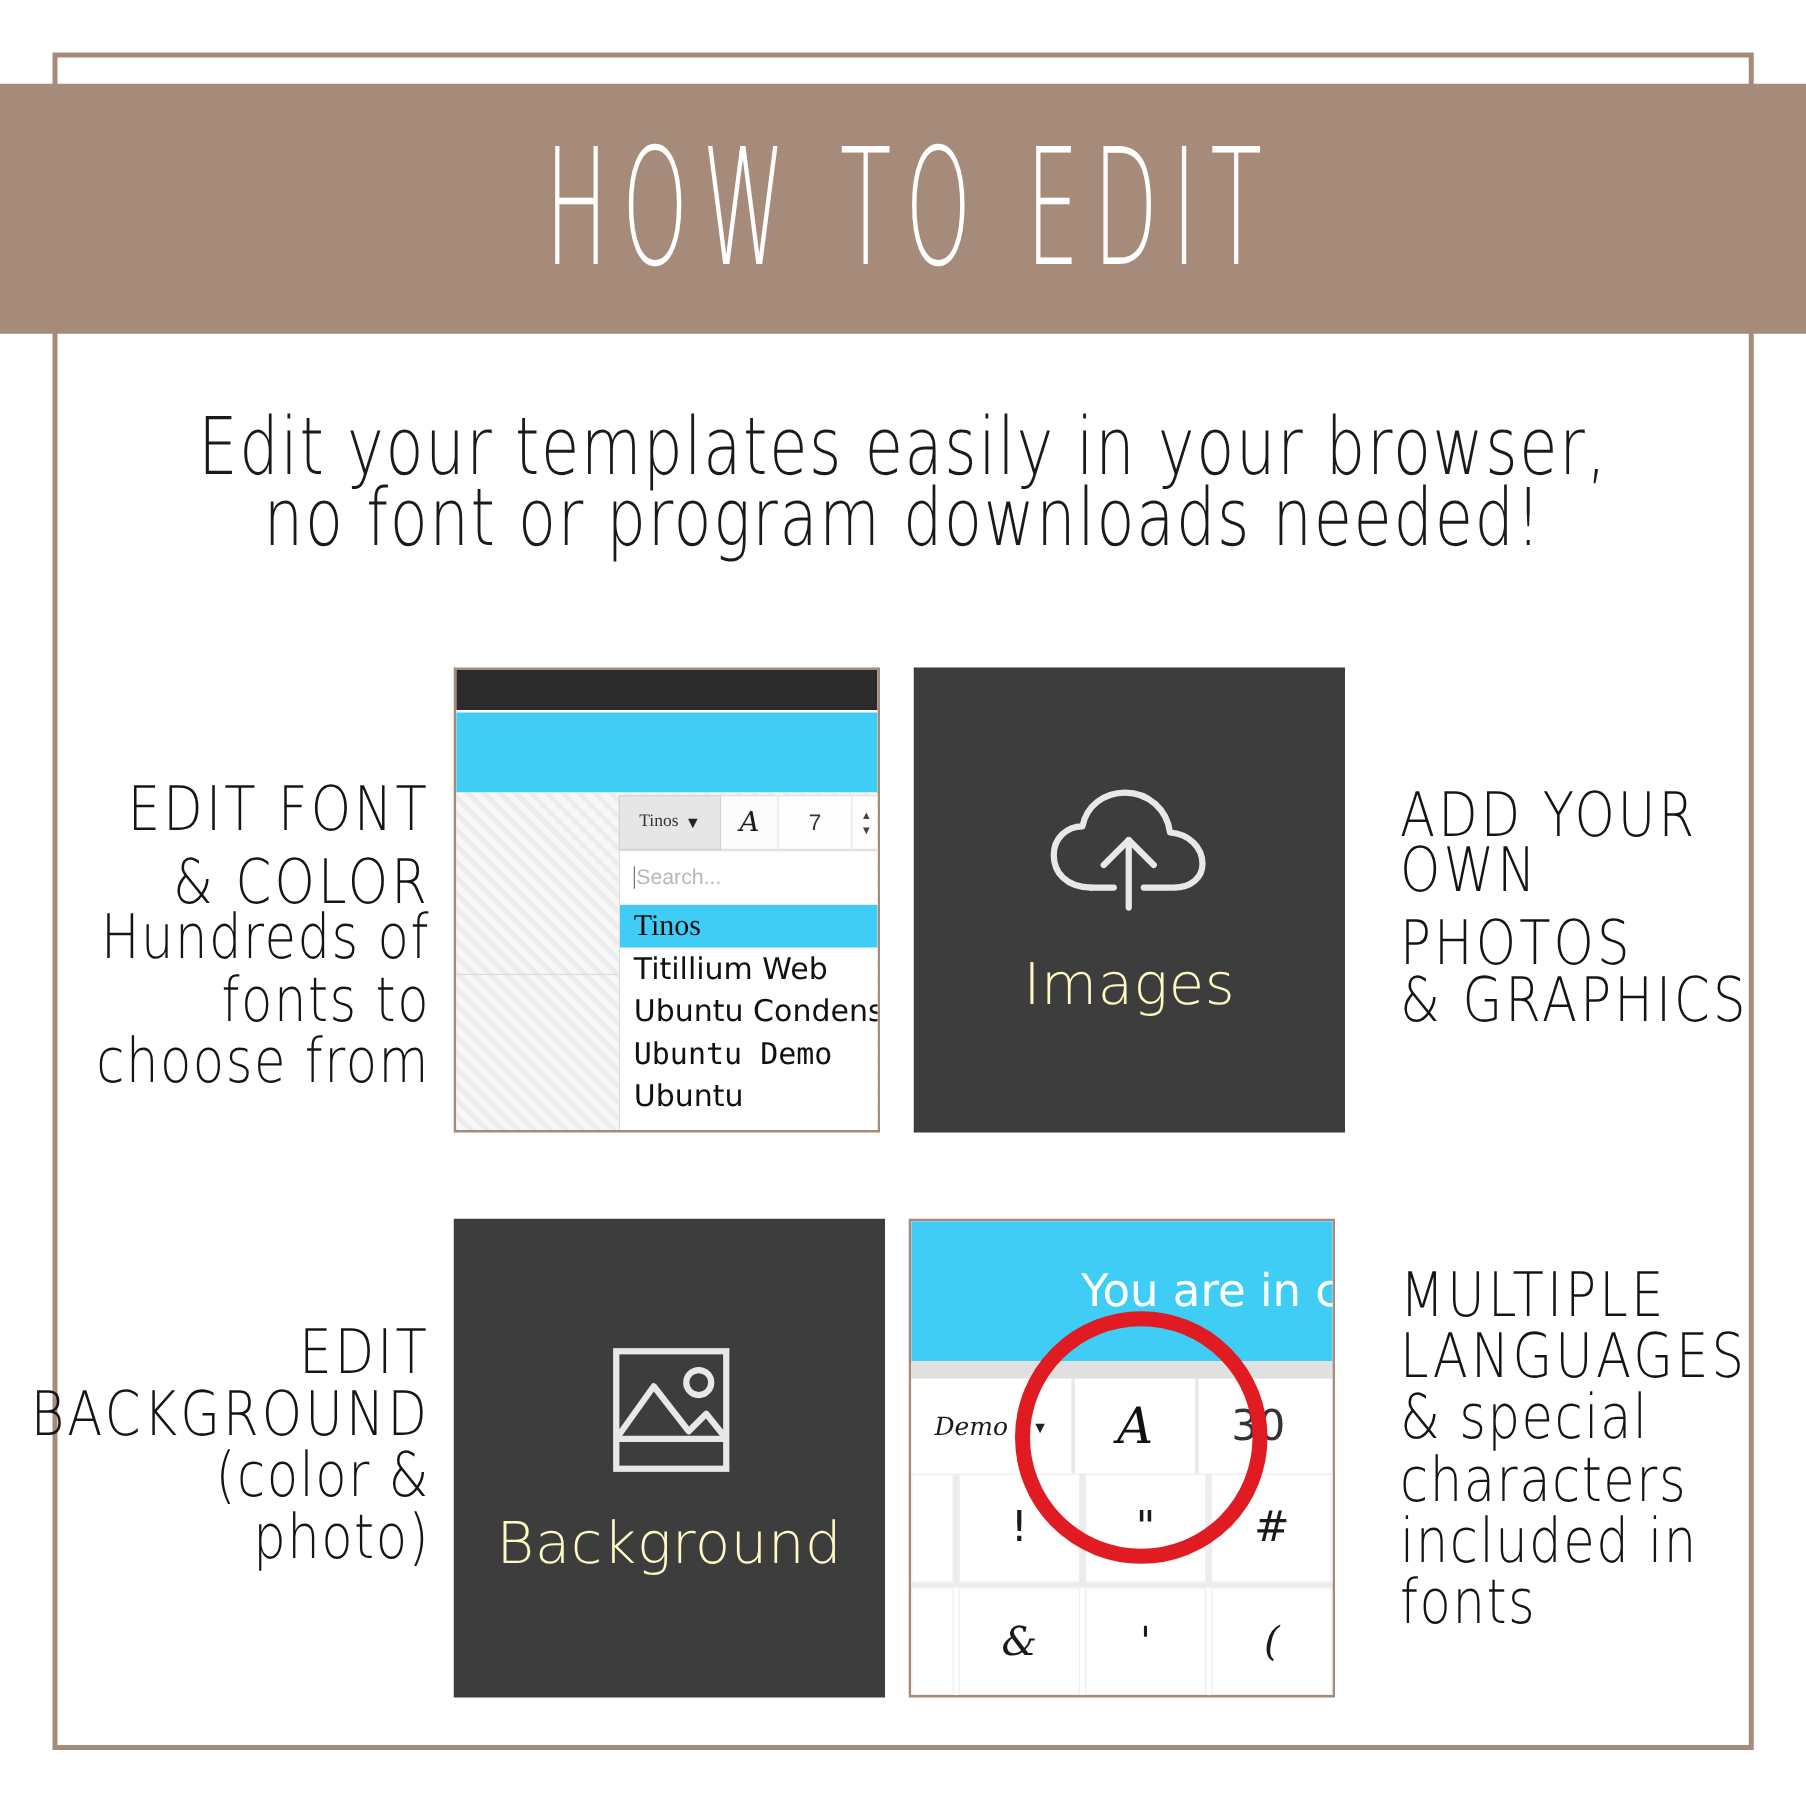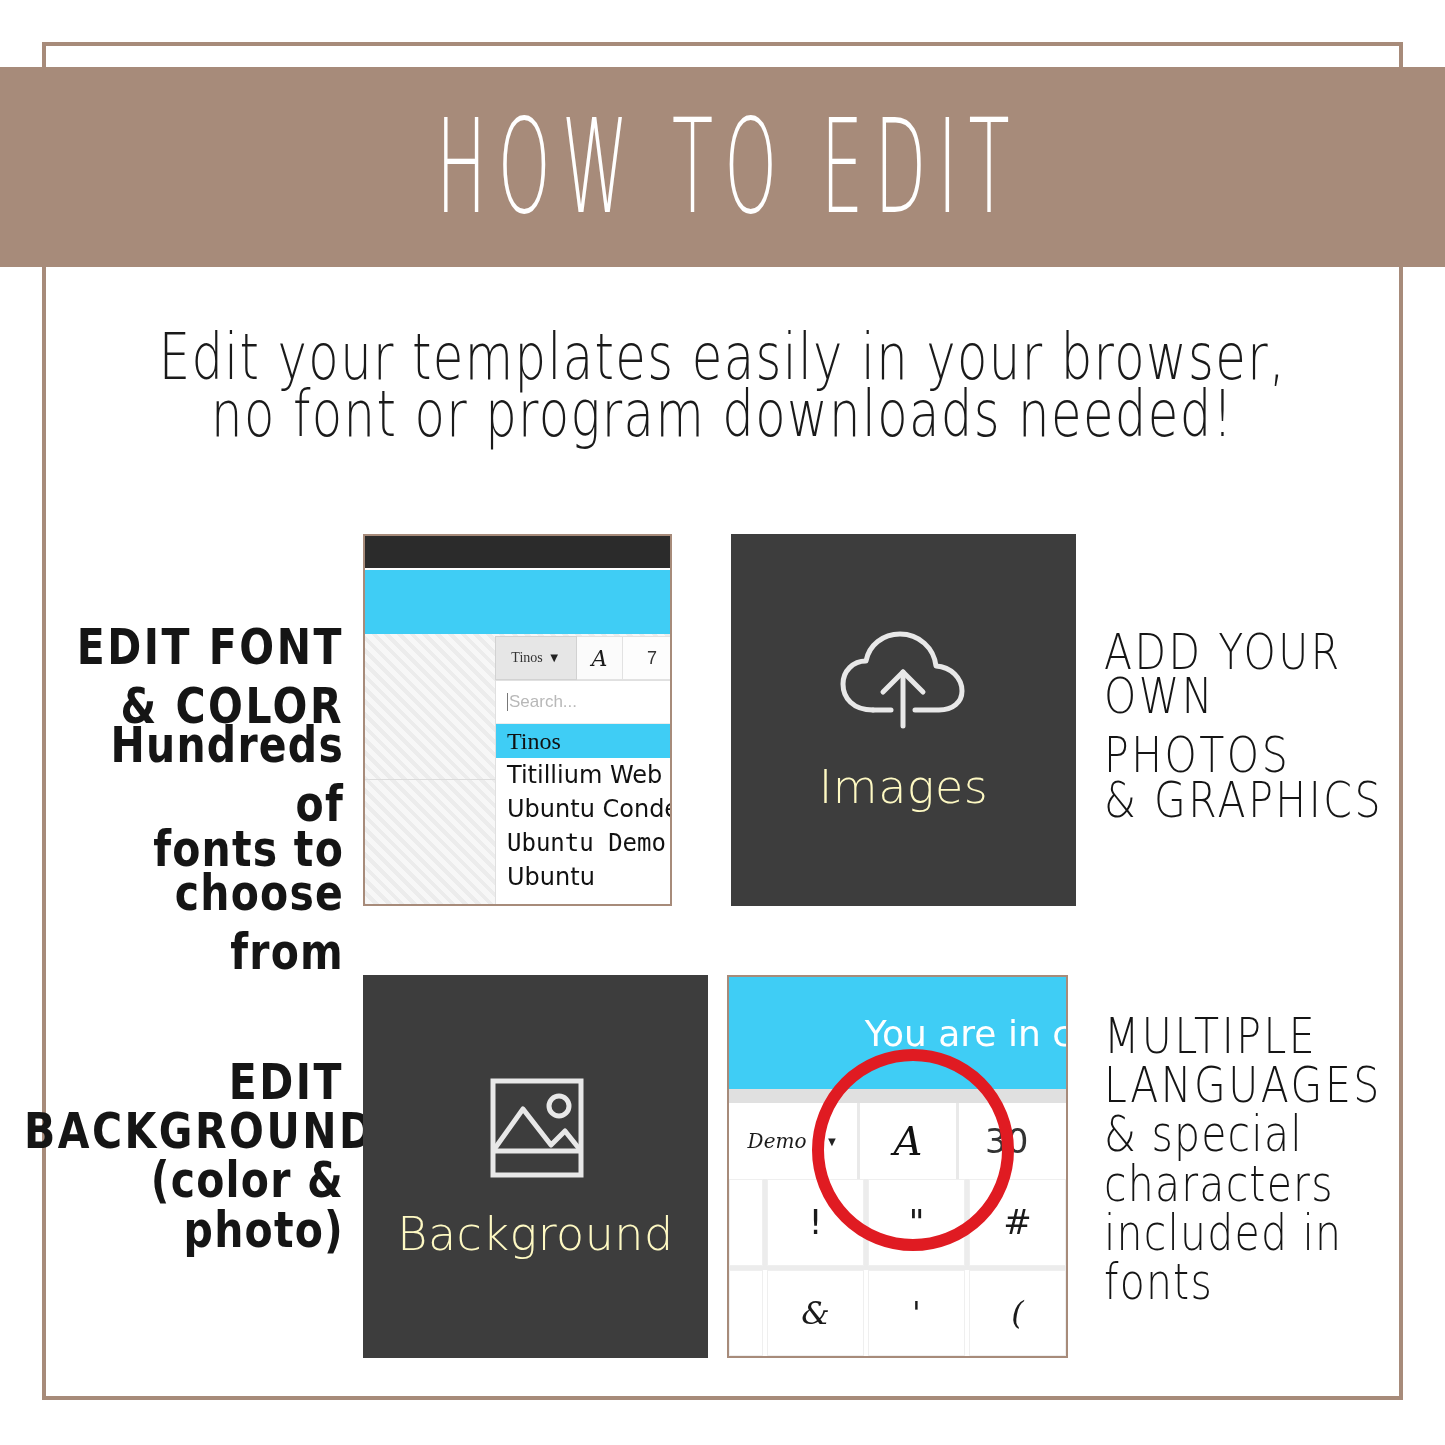--- a/index.html
+++ b/index.html
@@ -58,22 +58,22 @@
     line-height:1.2;
   }
   .caption .up{
     display:block;font-size:41px;letter-spacing:2.5px;
     transform:scaleY(1.2);transform-origin:inherit;
   }
   .caption .low{
     display:block;font-size:41px;letter-spacing:1.2px;
     transform:scaleY(1.2);transform-origin:inherit;
   }
-  .cap-right{text-align:right;transform-origin:right;font-weight:bold;}
-  .cap-left{text-align:left;transform-origin:left;}
+  .cap-right{text-align:right;transform-origin:right;}
+  .cap-left{text-align:left;transform-origin:left;margin-left:16px;}
 
   #cap-font{left:62px;top:628px;width:282px;}
   #cap-photos{left:1104px;top:628px;width:300px;}
   #cap-bg{left:24px;top:1058px;width:320px;}
   #cap-lang{left:1104px;top:1012px;width:300px;}
 
   
   .tile{
     position:absolute;
     border:2px solid #a78b7a;
@@ -82,21 +82,21 @@
     background:#ffffff;
   }
   .tile-dark{
     position:absolute;
     background:#3d3d3d;
     box-sizing:border-box;
     overflow:hidden;
     display:flex;flex-direction:column;
     align-items:center;justify-content:center;
   }
-  #tile-fontpanel{left:363px;top:534px;width:309px;height:372px;}
+  #tile-fontpanel{left:363px;top:534px;width:341px;height:372px;}
   #tile-images{left:731px;top:534px;width:345px;height:372px;}
   #tile-background{left:363px;top:975px;width:345px;height:383px;}
   #tile-keyboard{left:727px;top:975px;width:341px;height:383px;}
 
   
   #fp-darkbar{position:absolute;left:0;top:0;width:100%;height:32px;background:#2b2b2b;}
   #fp-cyan{position:absolute;left:0;top:34px;width:100%;height:64px;background:#3fcdf5;}
   #fp-hatch{
     position:absolute;left:0;top:98px;width:100%;height:274px;
     background:repeating-linear-gradient(45deg,#ececec 0 4px,#f7f7f7 4px 9px);

